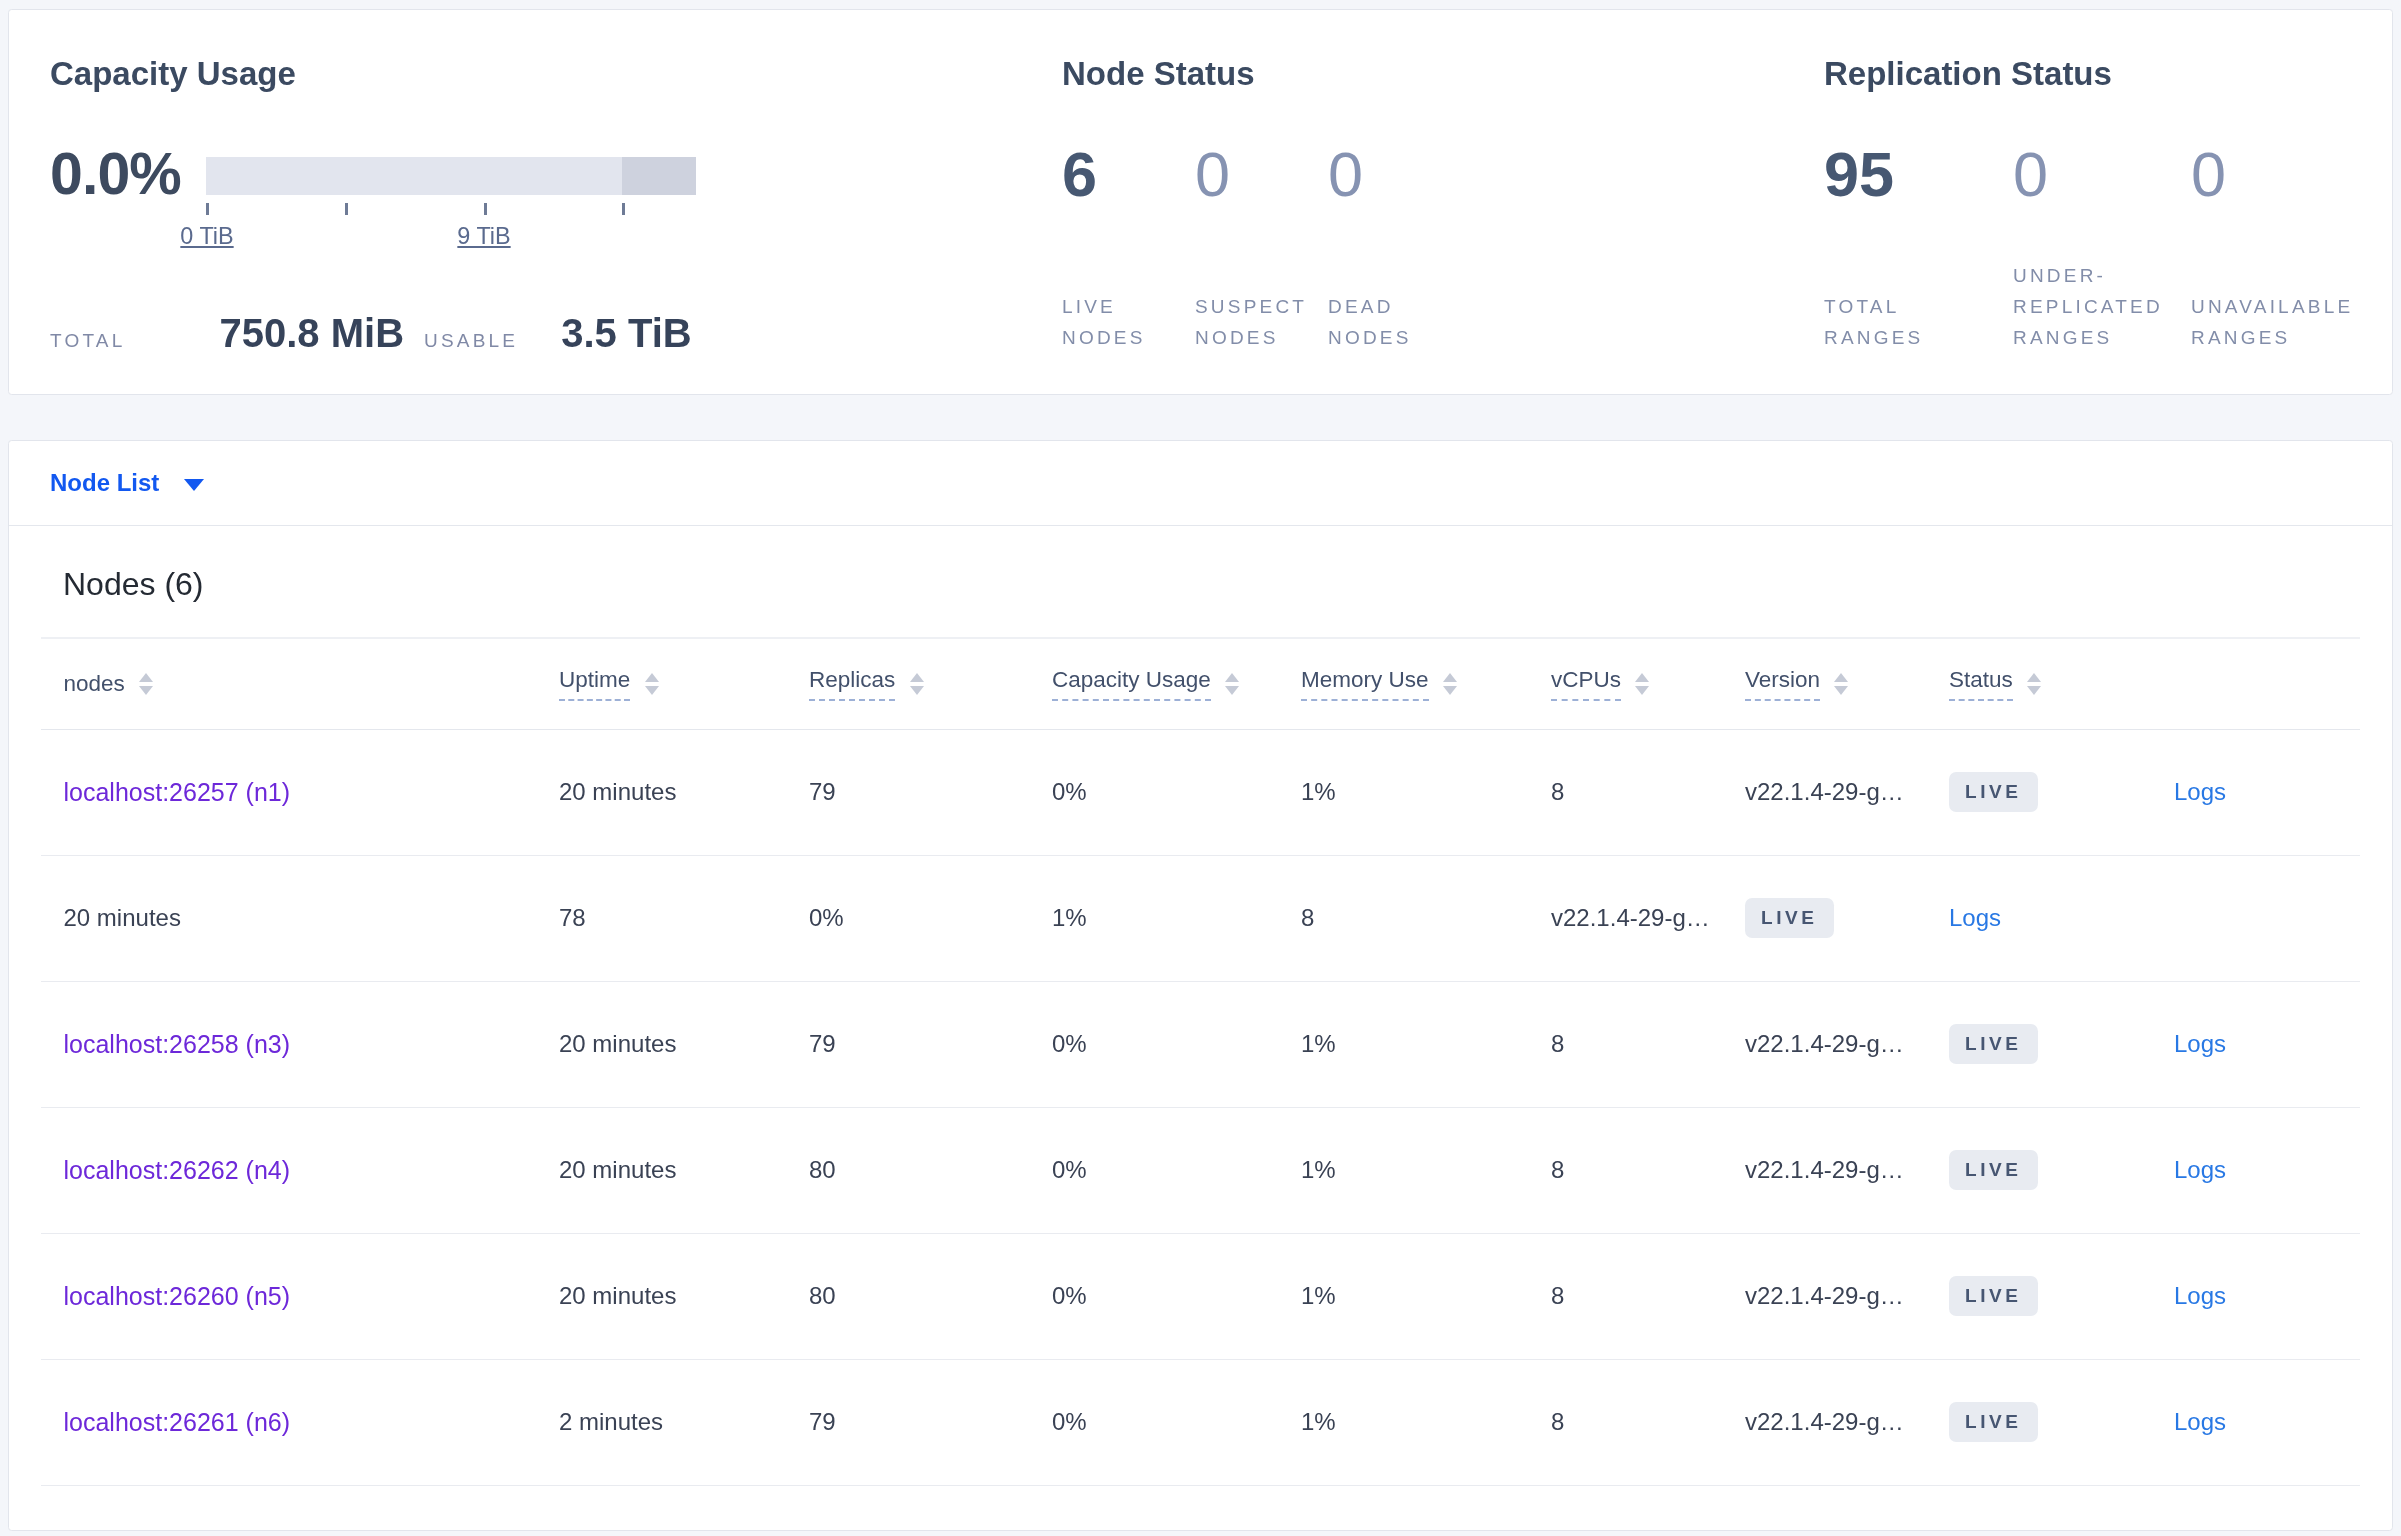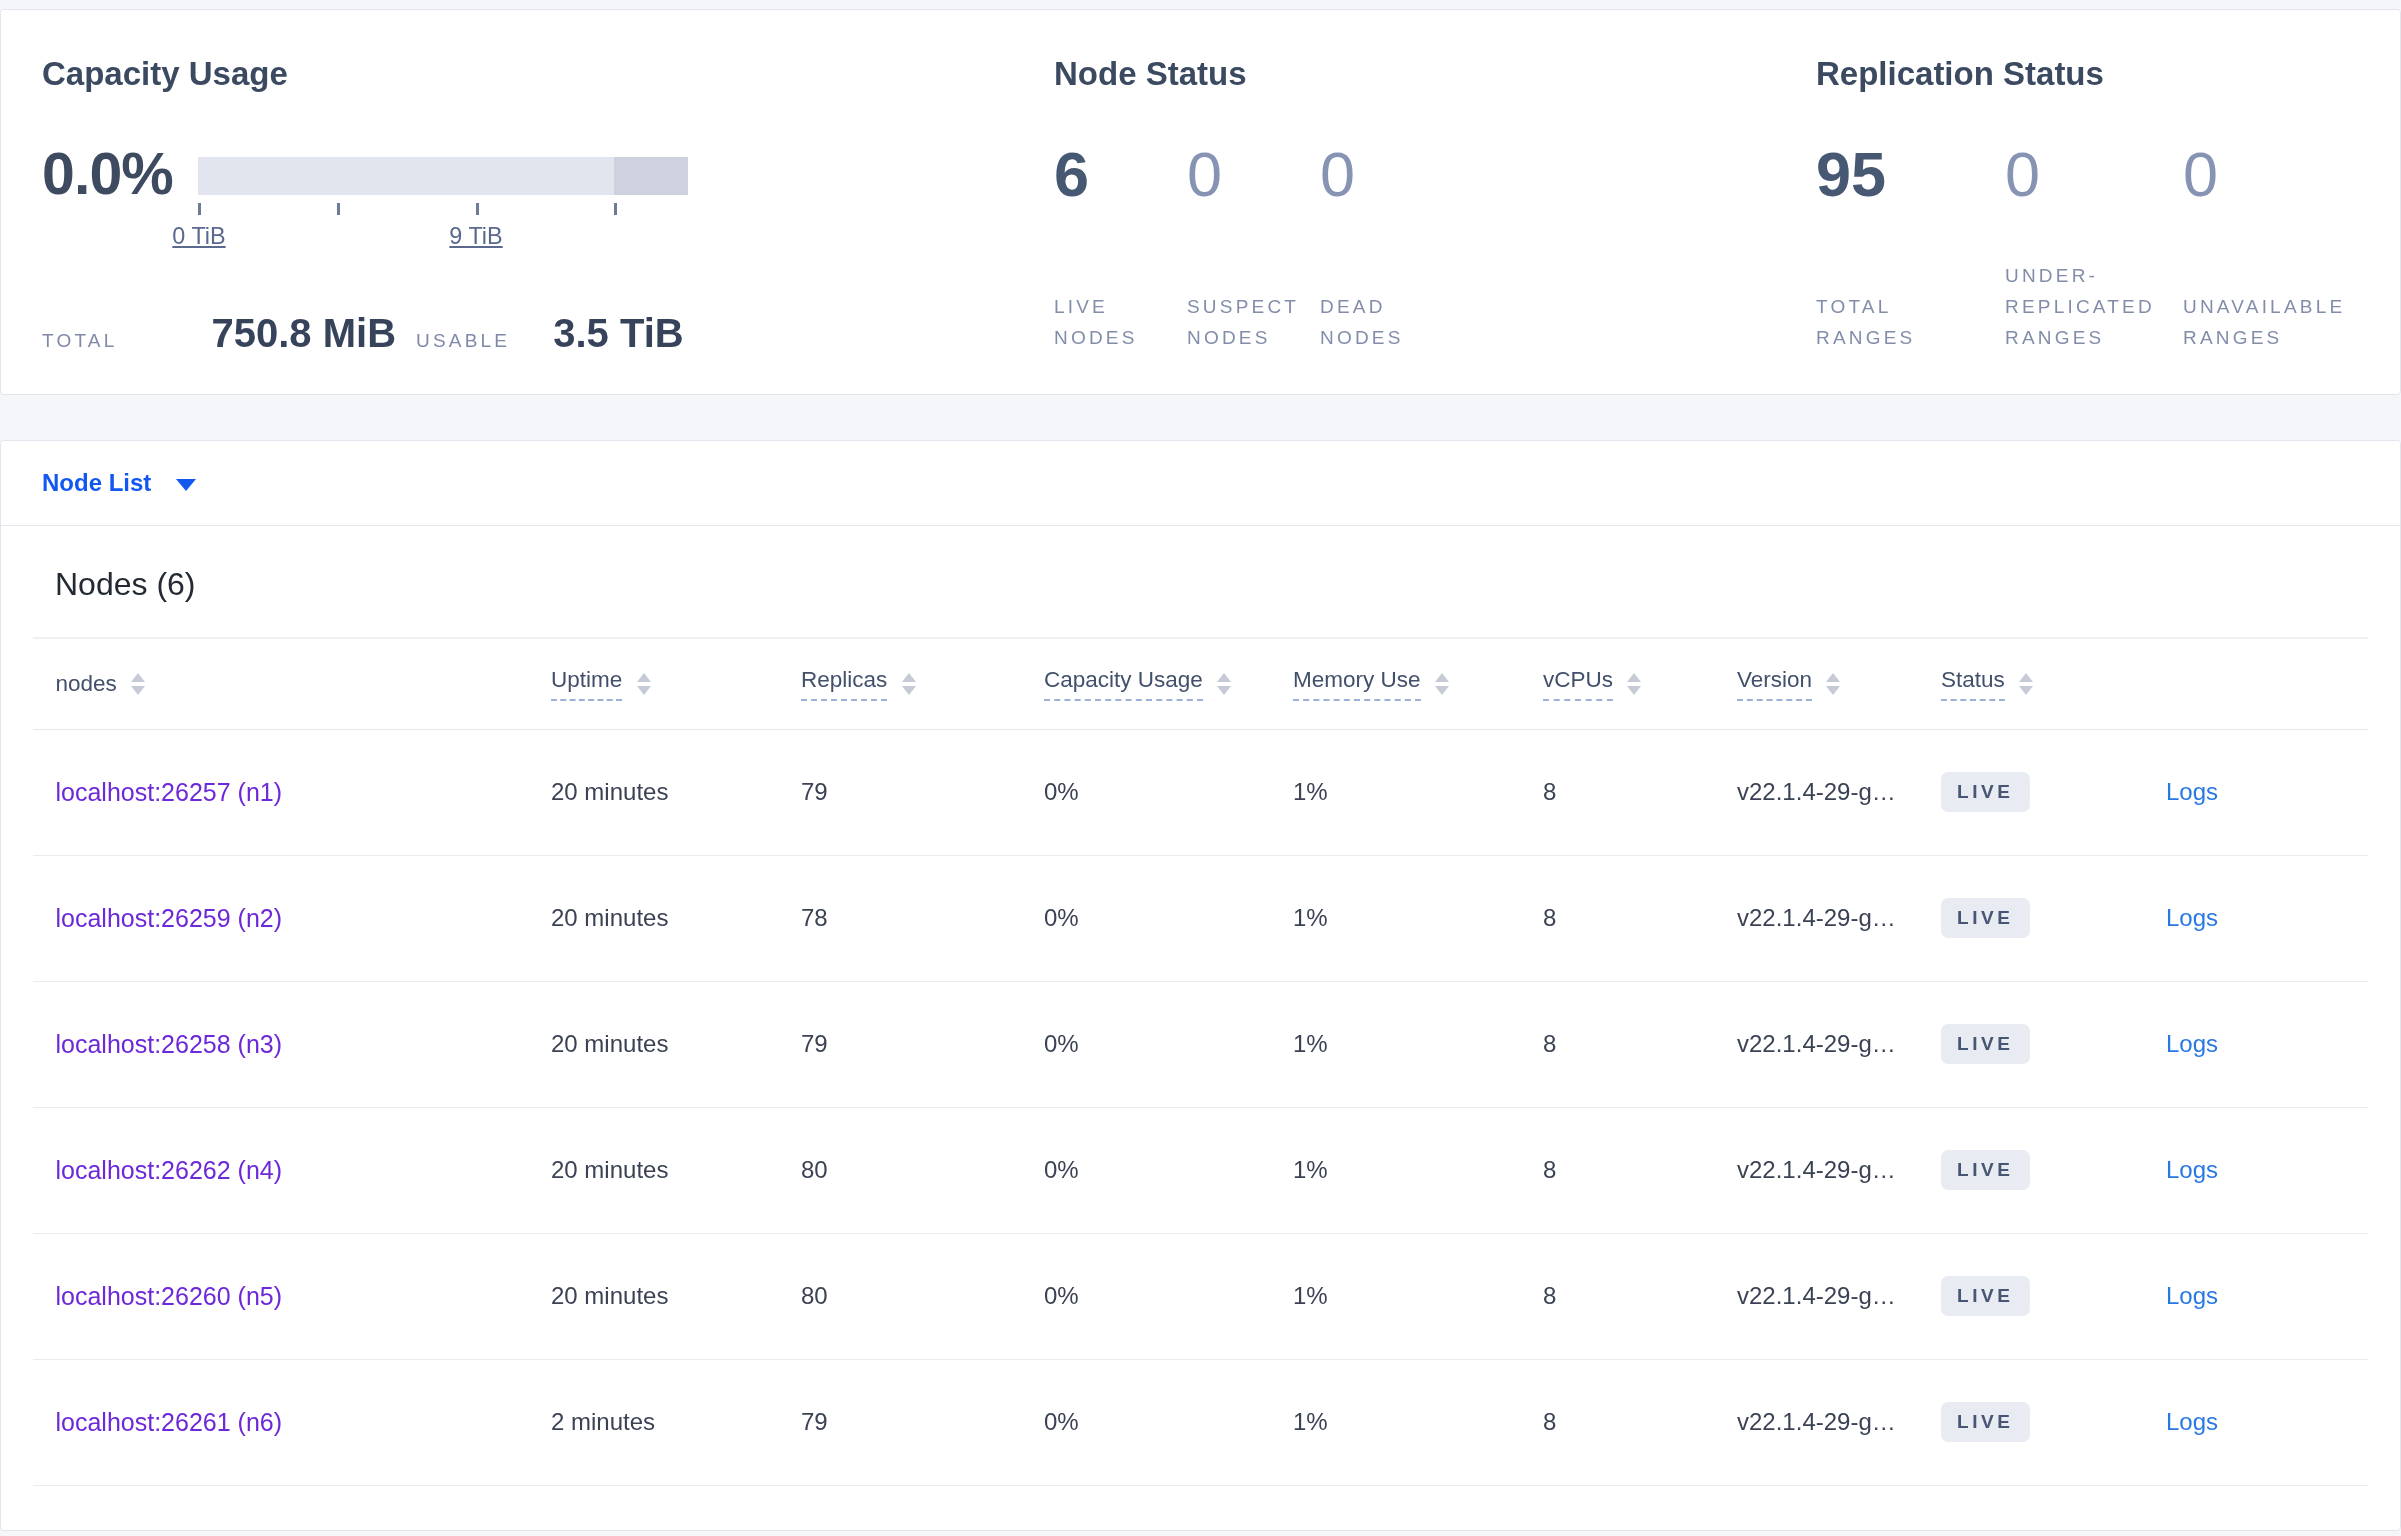--- a/index.html
+++ b/index.html
@@ -3,21 +3,21 @@
 <meta charset="utf-8">
 <style>
   * { margin:0; padding:0; box-sizing:border-box; }
   html,body { width:2401px; height:1536px; }
   body {
     background:#f4f6fa;
     font-family:"Liberation Sans", sans-serif;
     color:#394455;
     overflow:hidden;
   }
-  .page { padding:9px 0 0; }
+  .page { padding:9px 8px 0; }
   .card {
     background:#ffffff;
     border:0.9px solid #e2e5ec;
     border-radius:3.6px;
   }
 
   
   .summary-card { position:relative; height:386px; }
   .section { position:absolute; top:0; height:100%; }
   .section-title {
@@ -327,21 +327,20 @@
     <div class="cell">79</div>
     <div class="cell">0%</div>
     <div class="cell">1%</div>
     <div class="cell">8</div>
     <div class="cell">v22.1.4-29-g…</div>
     <div class="cell"><span class="status-badge">LIVE</span></div>
     <div class="cell logs-cell"><a class="logs-link">Logs</a></div>
   </div>
 
   <div class="tbl-grid tbl-row">
-    <div class="cell"><a class="node-link">localhost:26259 (n2)</a></div>
     <div class="cell">20 minutes</div>
     <div class="cell">78</div>
     <div class="cell">0%</div>
     <div class="cell">1%</div>
     <div class="cell">8</div>
     <div class="cell">v22.1.4-29-g…</div>
     <div class="cell"><span class="status-badge">LIVE</span></div>
     <div class="cell logs-cell"><a class="logs-link">Logs</a></div>
   </div>
 

